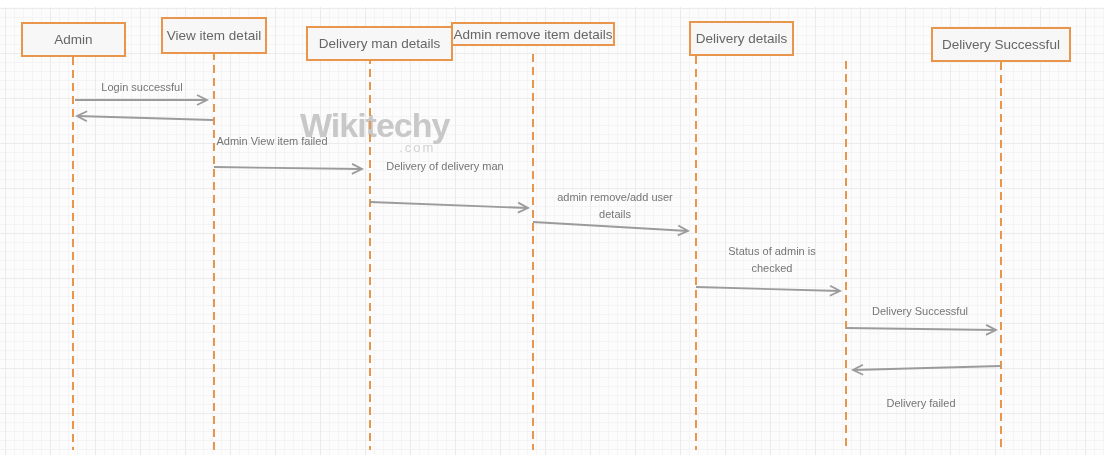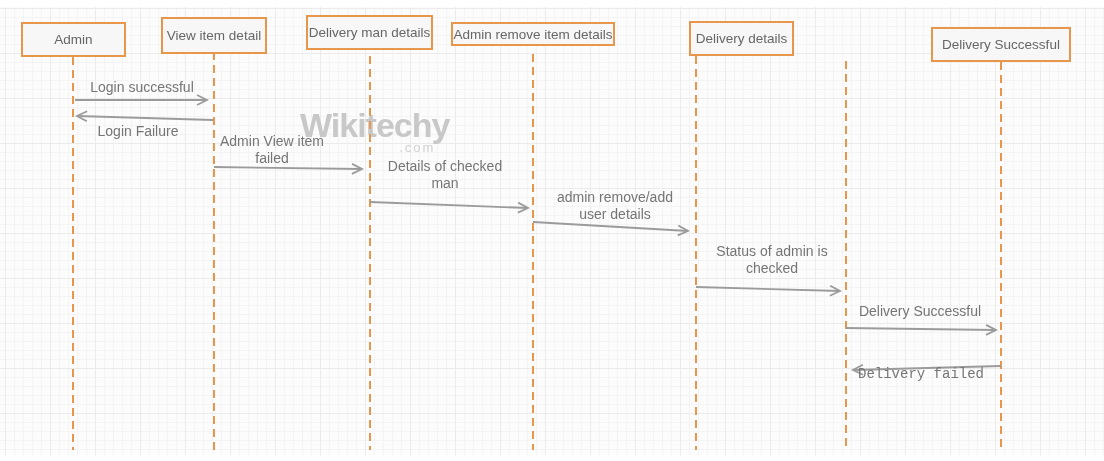--- a/index.html
+++ b/index.html
@@ -69,21 +69,21 @@
     position: absolute;
     width: 2px;
     background: repeating-linear-gradient(
       180deg,
       #e8964b 0px, #e8964b 8px,
       transparent 8px, transparent 13px
     );
   }
   .msg-label {
     position: absolute;
-    font-size: 14px;
+    font-size: 11px;
     line-height: 17px;
     color: #757575;
     text-align: center;
   }
   svg.arrow-layer {
     position: absolute;
     left: 0;
     top: 0;
     pointer-events: none;
   }
@@ -124,35 +124,34 @@
     <line x1="846" y1="328" x2="996" y2="330" stroke="#9b9b9b" stroke-width="1.8" marker-end="url(#ah)"></line>
     <line x1="1001" y1="366" x2="853" y2="370" stroke="#9b9b9b" stroke-width="1.8" marker-end="url(#ah)"></line>
   </svg>
 
   <div class="actor-box" style="left:21px;  top:22px; width:105px; height:35px;">
     <span>Admin</span>
   </div>
   <div class="actor-box" style="left:161px; top:17px; width:106px; height:37px;">
     <span>View item detail</span>
   </div>
-  <div class="actor-box" style="left:306px; top:15px; width:127px; height:35px;">
+  <div class="actor-box" style="left:306px; top:26px; width:147px; height:35px;">
     <span>Delivery man details</span>
   </div>
   <div class="actor-box" style="left:451px; top:22px; width:164px; height:24px;">
     <span>Admin remove item details</span>
   </div>
   <div class="actor-box" style="left:645px; top:21px; width:105px; height:35px;margin-left:44px;">
     <span>Delivery details</span>
   </div>
   <div class="actor-box" style="left:931px; top:27px; width:140px; height:35px;">
     <span>Delivery Successful</span>
   </div>
 
   <div class="msg-label" style="left:62px;  top:79px;  width:160px;">Login successful</div>
-  <div class="msg-label" style="left:58px;  top:123px; width:160px;">Login Failure</div>
   <div class="msg-label" style="left:212px; top:133px; width:120px;">Admin View item failed</div>
-  <div class="msg-label" style="left:380px; top:158px; width:130px;">Details of checked man</div>
+  <div class="msg-label" style="left:380px; top:158px; width:130px;">Delivery of delivery man</div>
   <div class="msg-label" style="left:548px; top:189px; width:134px;">admin remove/add user details</div>
   <div class="msg-label" style="left:715px; top:243px; width:114px;">Status of admin is checked</div>
   <div class="msg-label" style="left:840px; top:303px; width:160px;">Delivery Successful</div>
-  <div class="msg-label" style="left:841px; top:366px; width:160px;font-family:Liberation Mono, monospace;">Delivery failed</div>
+  <div class="msg-label" style="left:841px; top:395px; width:160px;">Delivery failed</div>
 
 </div>
 
 </body></html>

